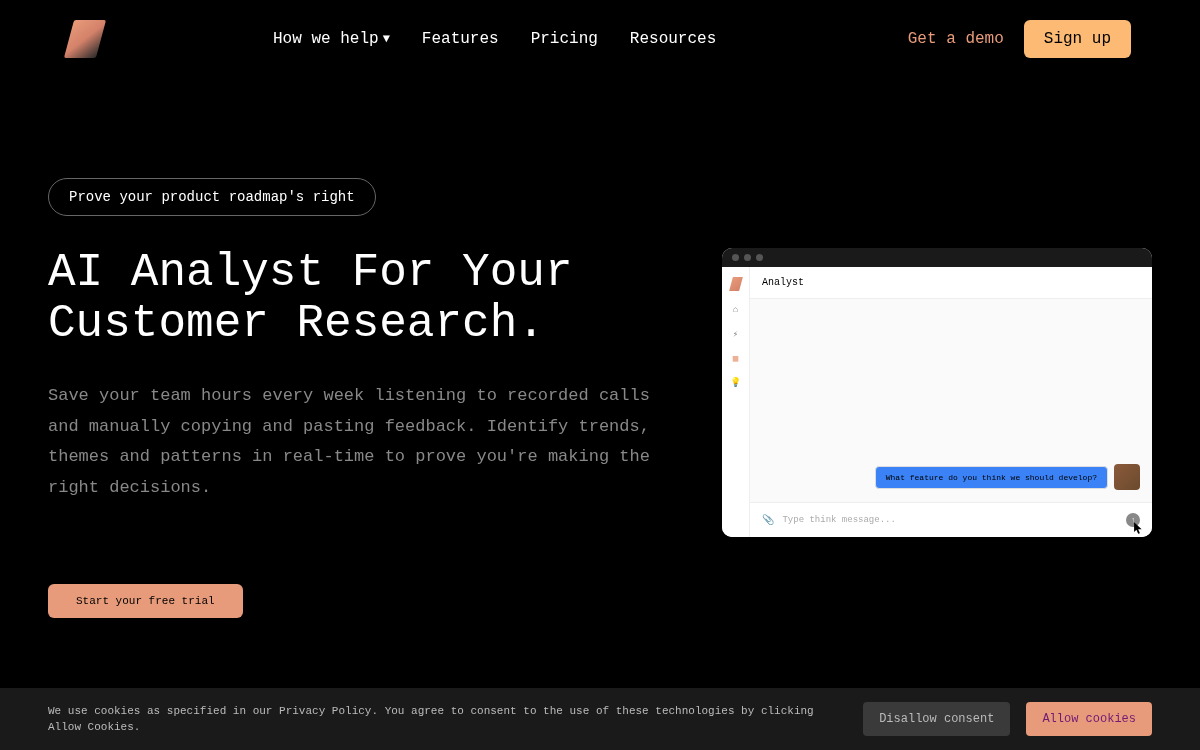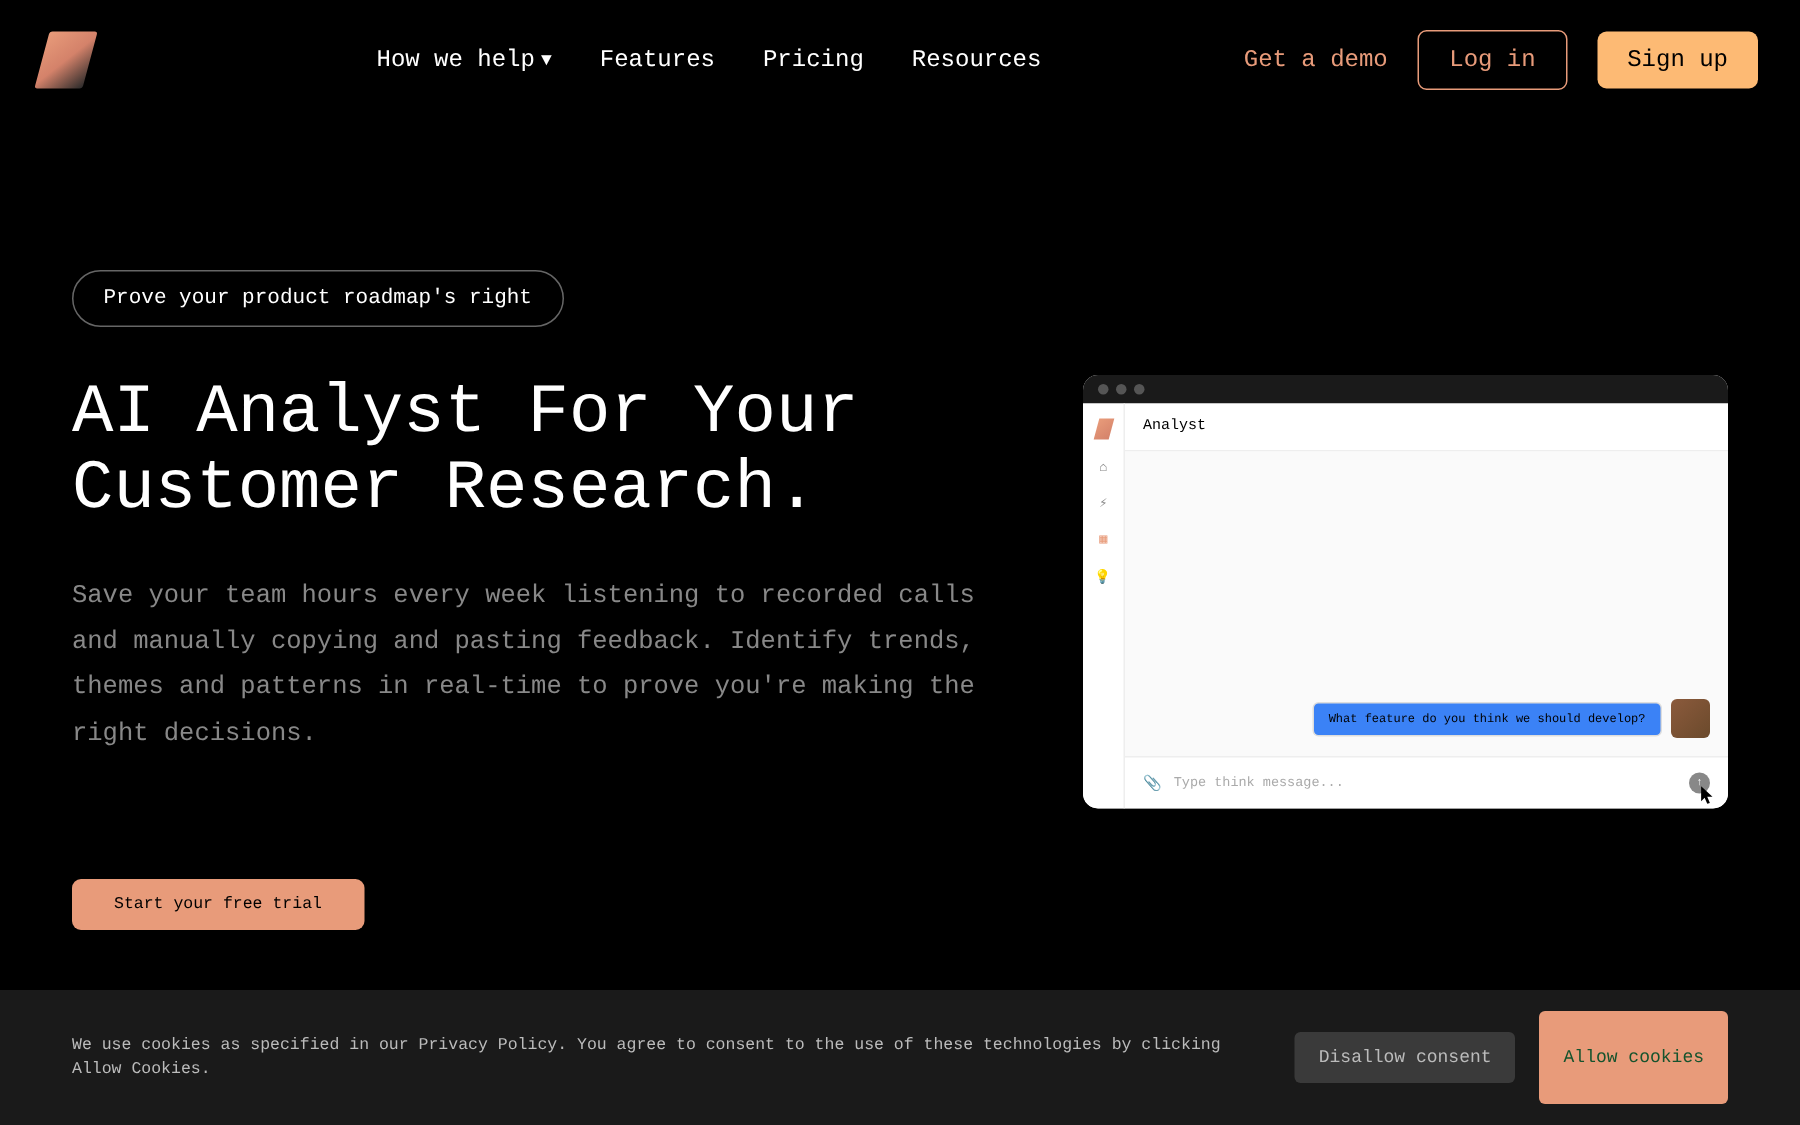--- a/index.html
+++ b/index.html
@@ -8,22 +8,22 @@
   color: #fff;
   font-family: 'Courier New', monospace;
   width: 1200px;
   height: 750px;
   overflow: hidden;
   position: relative;
 }
 .nav {
   display: flex;
   align-items: center;
-  padding: 20px 28px;
-  gap: 51px;
+  padding: 20px 69px;
+  gap: 32px;
 }
 .logo {
   width: 32px;
   height: 38px;
   background: linear-gradient(135deg, #e89b7a 0%, #d4826a 50%, #2a2a2a 100%);
   transform: skewX(-15deg);
   border-radius: 2px;
 }
 .nav-left {
   display: flex;
@@ -279,22 +279,22 @@
   color: #bbb;
   padding: 10px 16px;
   font-size: 12px;
   border-radius: 4px;
   cursor: pointer;
   font-family: inherit;
 }
 .cookie-btn-allow {
   background: #e89b7a;
   border: none;
-  color: #14532d;
-  padding: 24px 16px;
+  color: #701a75;
+  padding: 10px 16px;
   font-size: 12px;
   border-radius: 4px;
   cursor: pointer;
   font-family: inherit;
 }
 </style>
 </head>
 <body>
 
 <nav class="nav">
@@ -303,21 +303,20 @@
     <div class="nav-item">
       <span>How we help</span>
       <span class="chevron">▼</span>
     </div>
     <div class="nav-item">Features</div>
     <div class="nav-item">Pricing</div>
     <div class="nav-item">Resources</div>
   </div>
   <div class="nav-right">
     <span class="demo-link">Get a demo</span>
-    <button class="login-btn">Log in</button>
     <button class="signup-btn">Sign up</button>
   </div>
 </nav>
 
 <section class="hero">
   <div class="hero-left">
     <div class="pill">Prove your product roadmap's right</div>
     <h1 class="headline">AI Analyst For Your Customer Research.</h1>
     <p class="subhead">Save your team hours every week listening to recorded calls and manually copying and pasting feedback. Identify trends, themes and patterns in real-time to prove you're making the right decisions.</p>
     <div class="cta-row">

